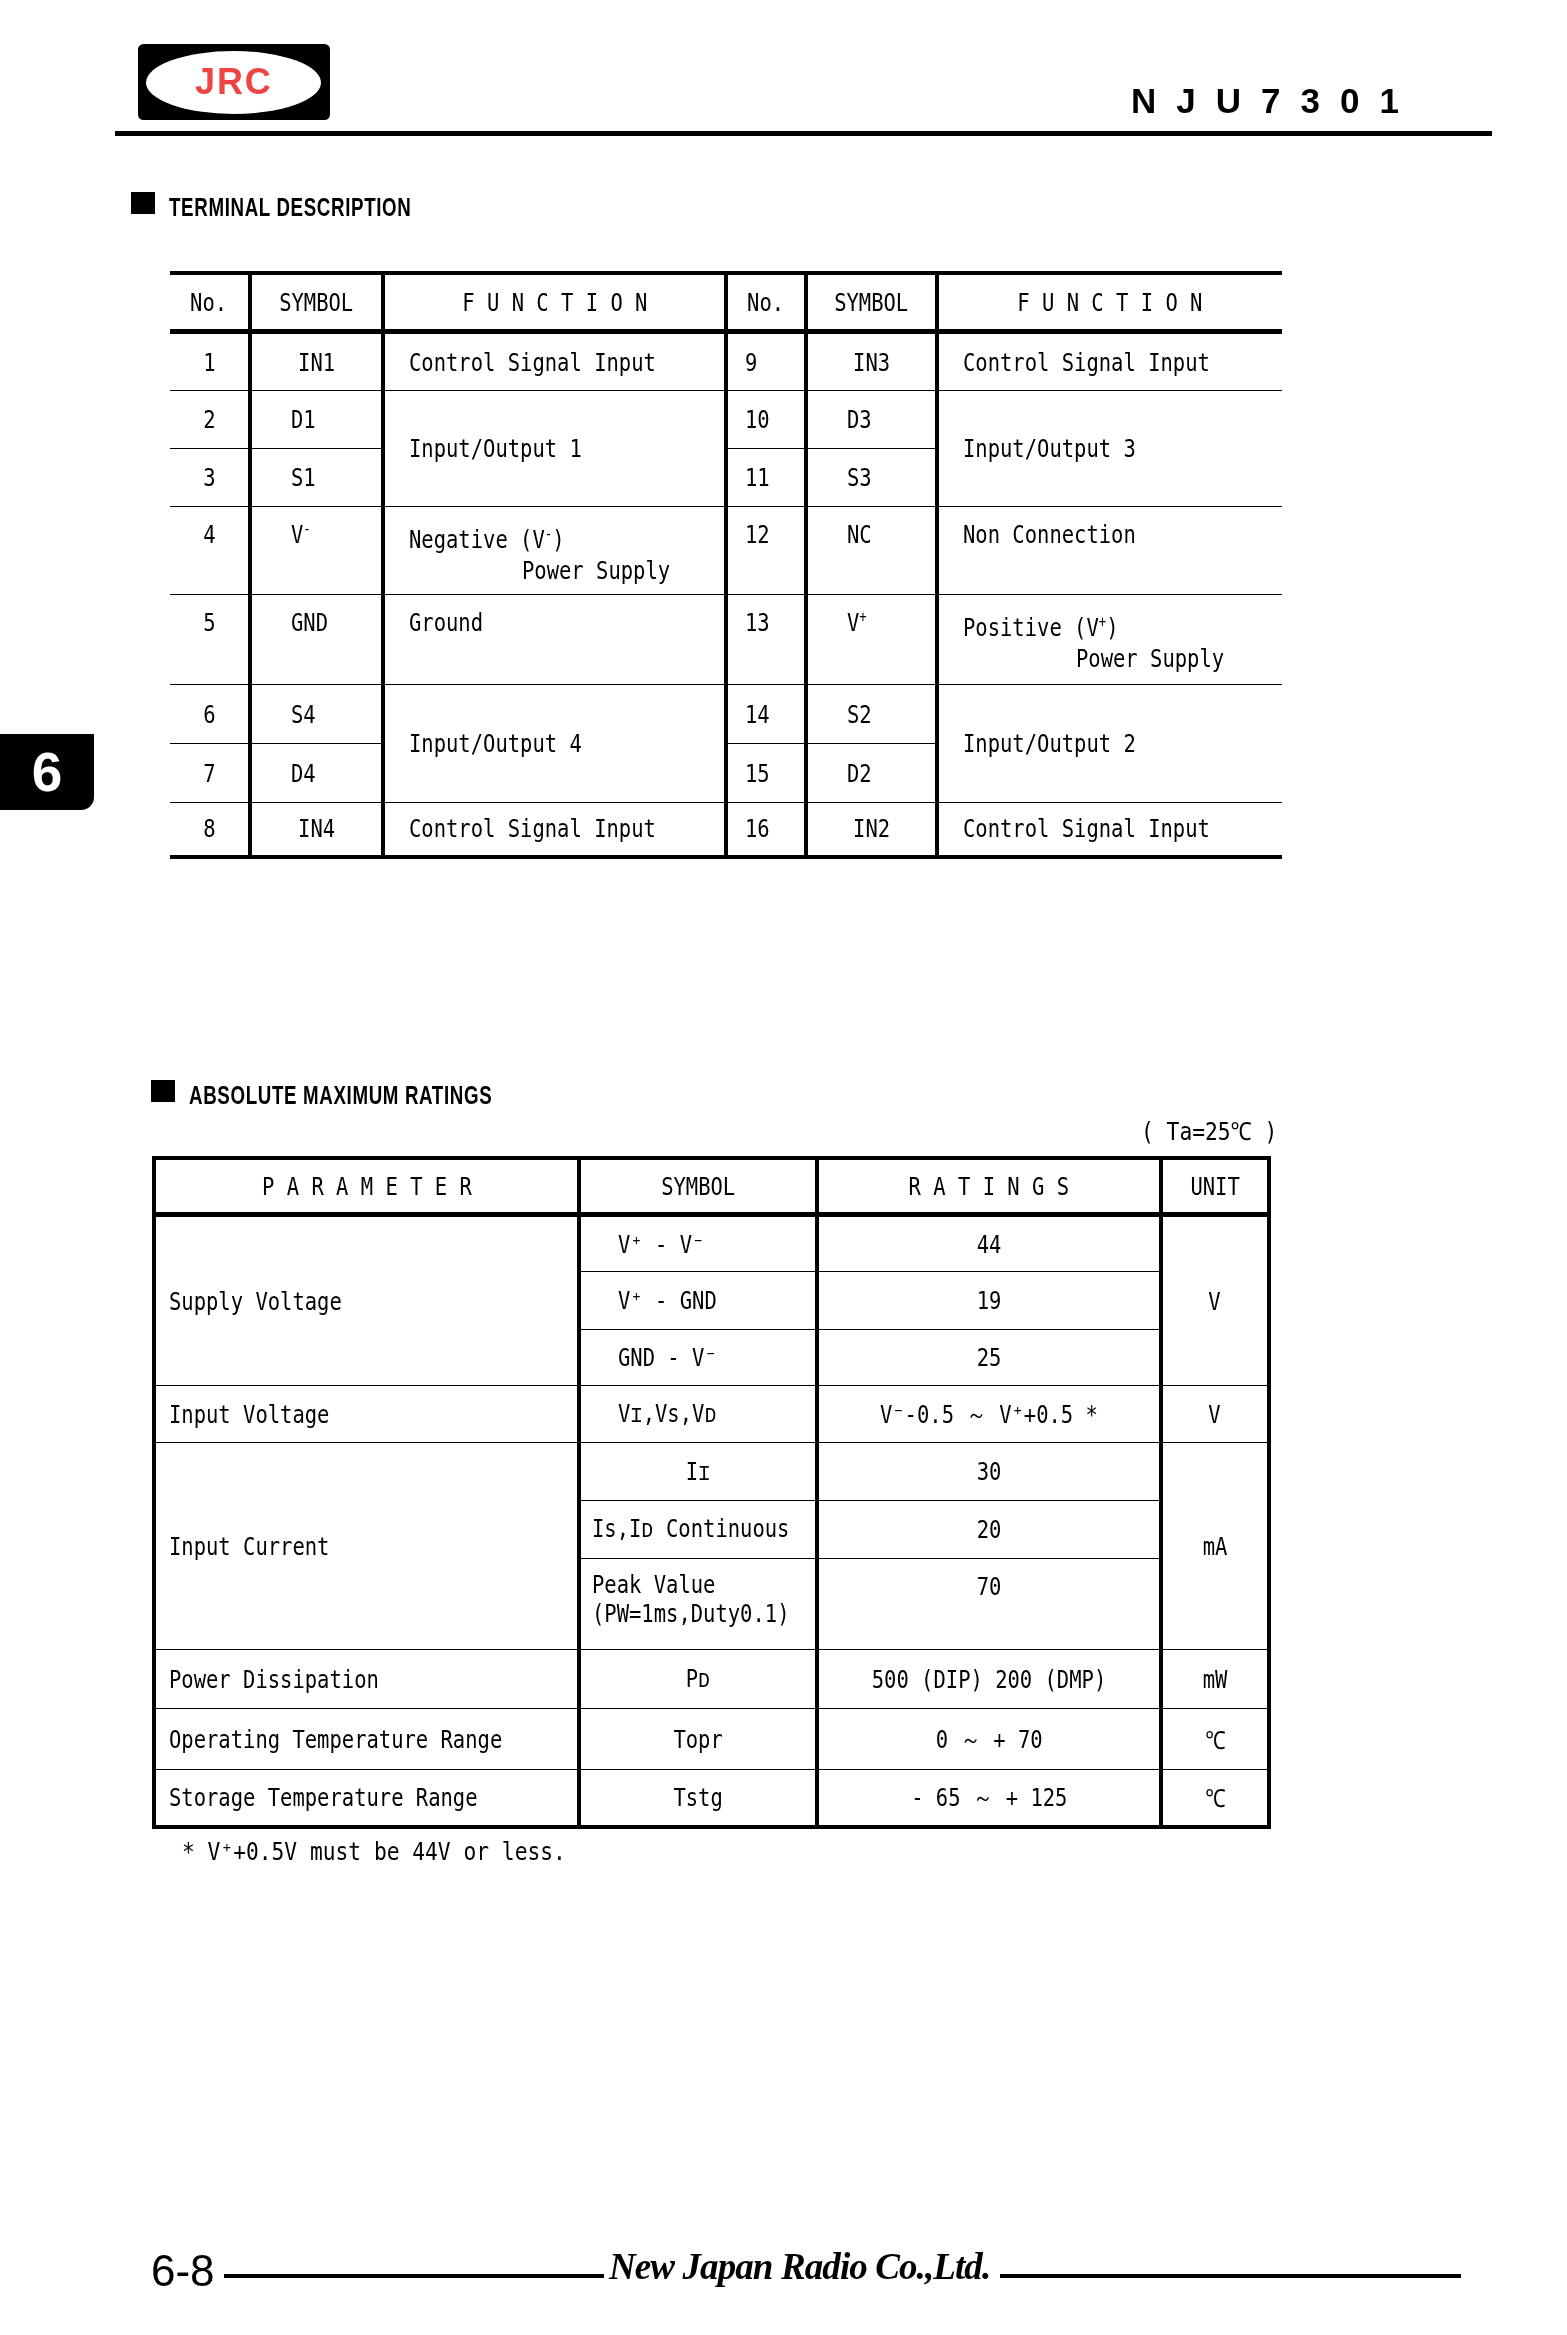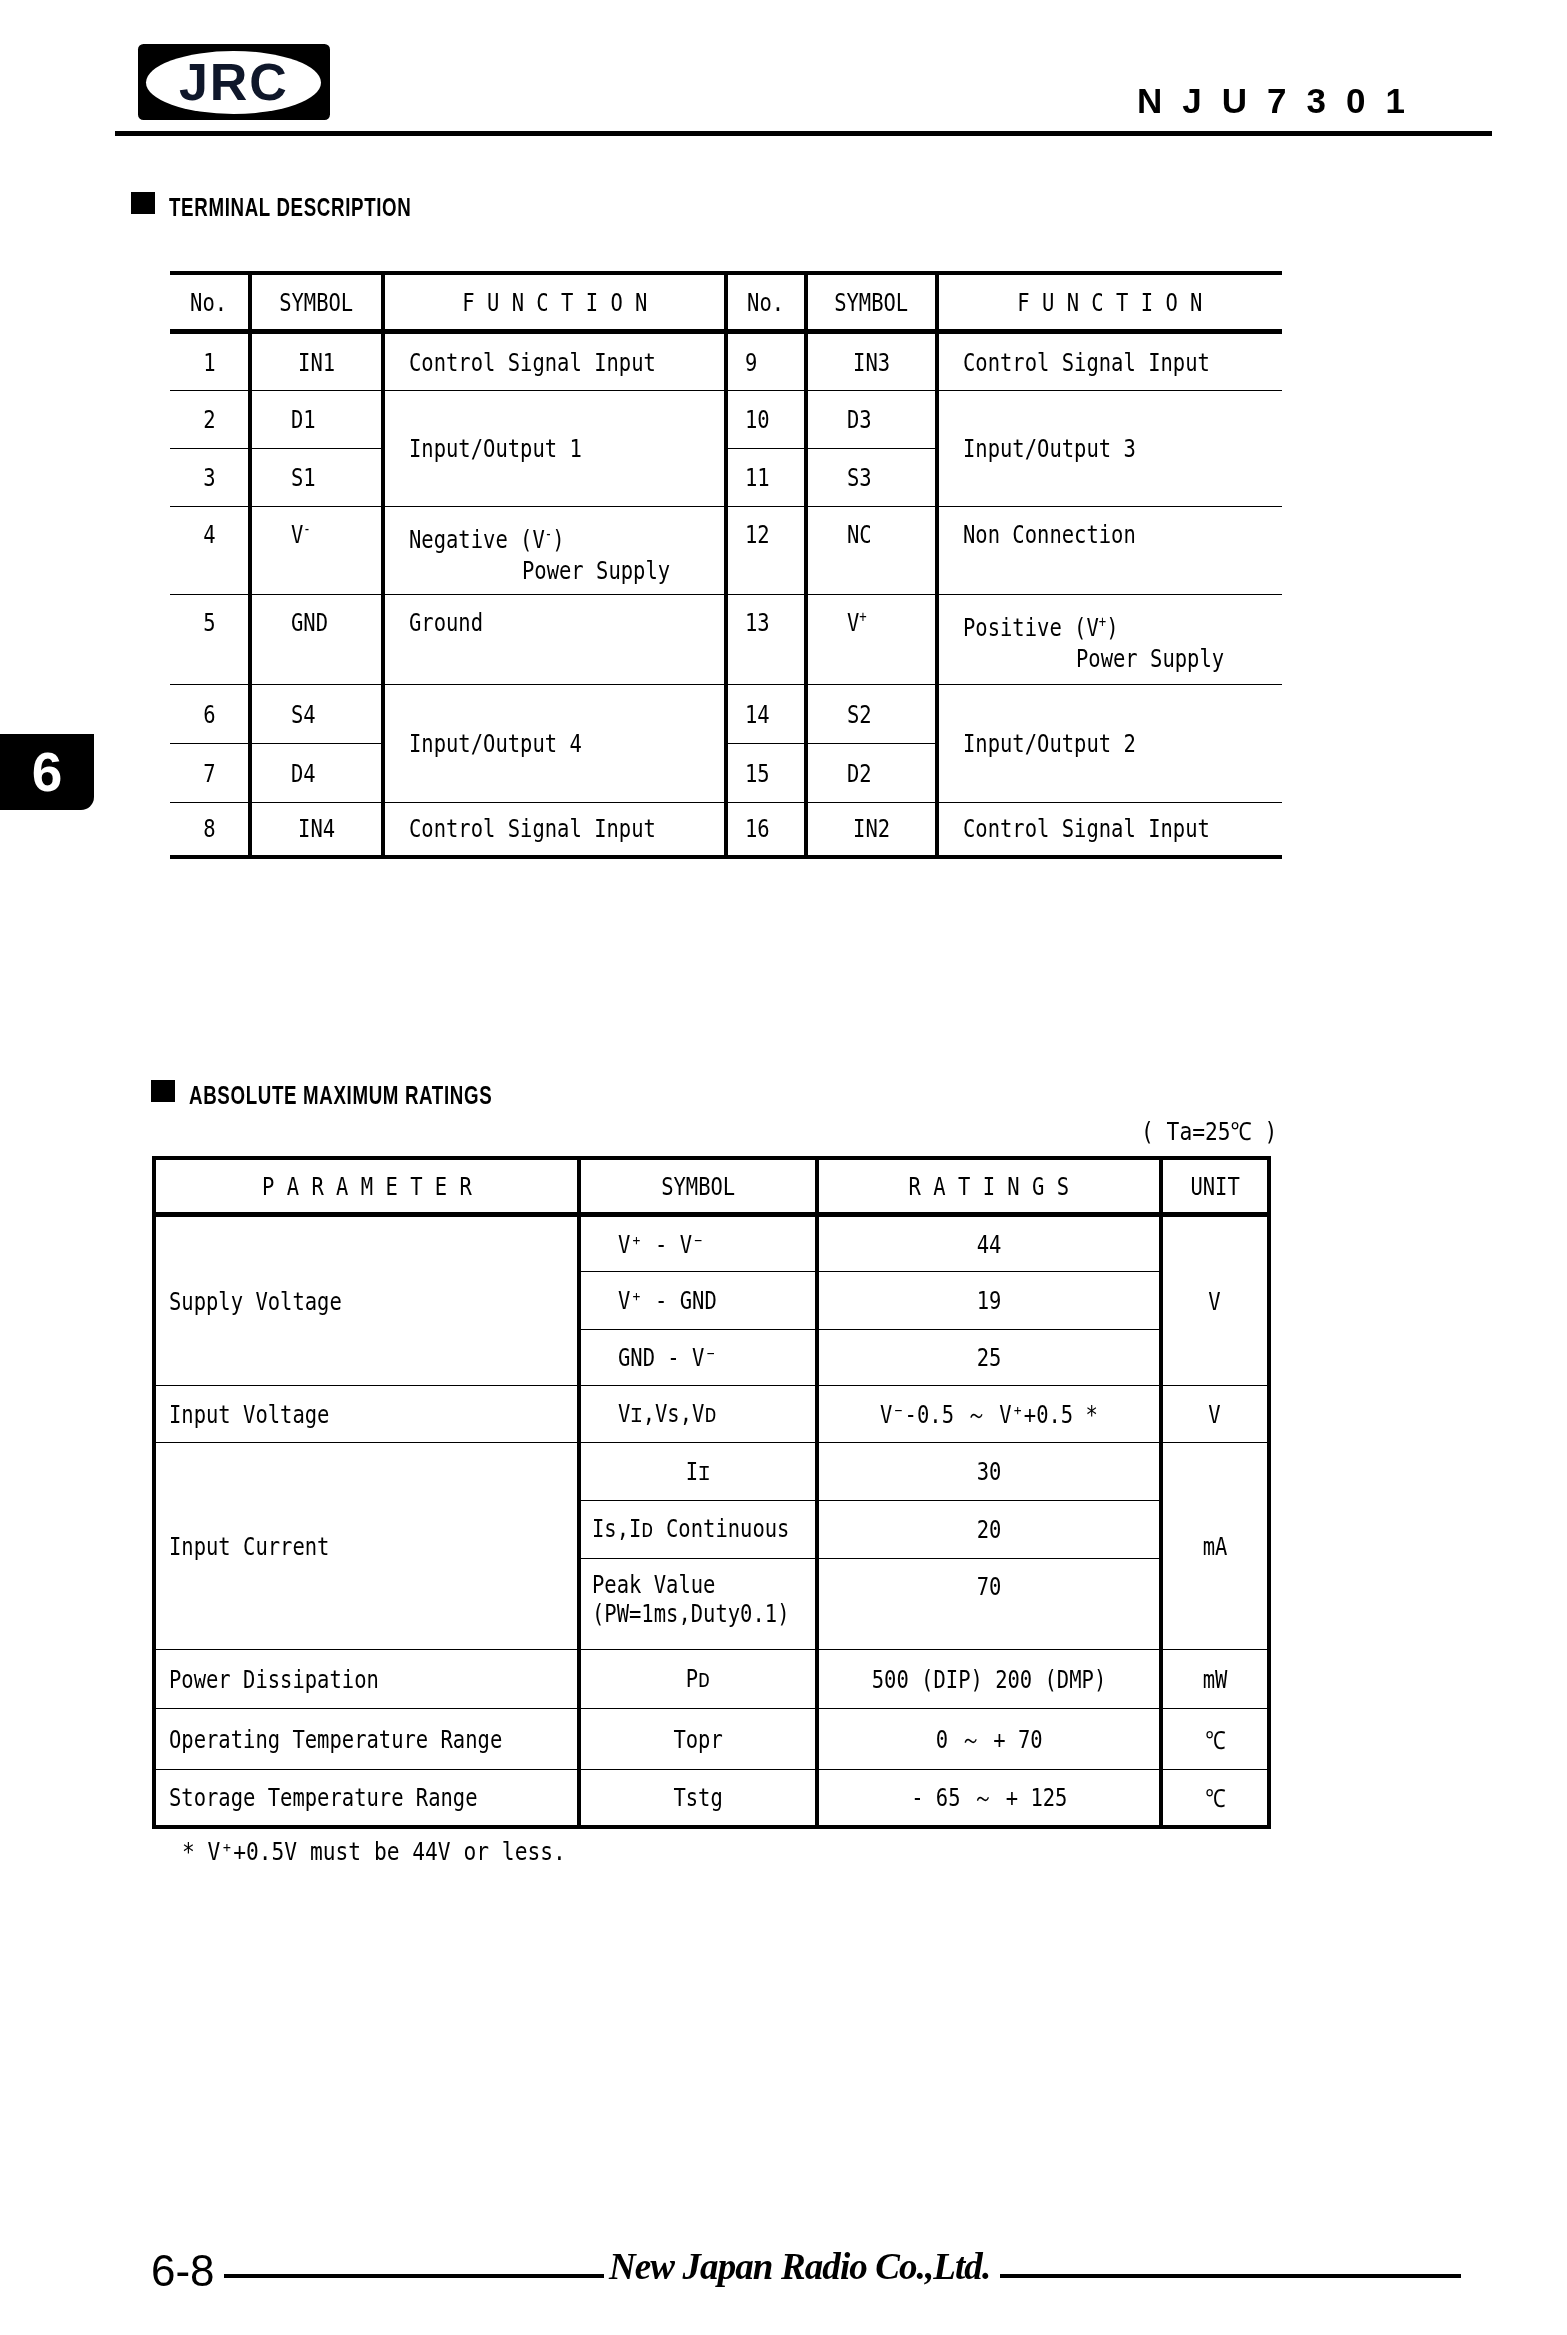--- a/index.html
+++ b/index.html
@@ -2,23 +2,23 @@
 <html style="font-size:14.8px"><head>
 <meta charset="utf-8">
 <style>
   html, body { margin: 0; padding: 0; background: #ffffff; }
   body { width: 1567px; height: 2336px; position: relative; overflow: hidden;
          font-family: "DejaVu Sans Mono", "Liberation Mono", monospace; color: #000; }
   .abs { position: absolute; }
   .logo { left: 138px; top: 44px; width: 192px; height: 76px; background: #000; border-radius: 5.5px; }
   .logo .oval { position: absolute; left: 8.3px; top: 6.5px; width: 175px; height: 63px; background: #fff; border-radius: 50%;
                 display: flex; align-items: center; justify-content: center; }
-  .logo .oval span { font-family: "Liberation Sans", sans-serif; font-weight: bold; font-size: 52px; letter-spacing: 1.8px; color: #0f172a; }
+  .logo .oval span { font-family: "Liberation Sans", sans-serif; font-weight: bold; font-size: 36px; letter-spacing: 1.8px; color: #ef4444; }
   .doc-title { left: 1131px; top: 81px; width: 341px; font-family: "Liberation Sans", sans-serif; font-weight: bold;
-               font-size: 35px; letter-spacing: 20px; white-space: nowrap; margin-left: 6px; }
+               font-size: 35px; letter-spacing: 20px; white-space: nowrap; }
   .header-rule { left: 115px; top: 131px; width: 1377px; height: 4.6px; background: #000; }
   .section-head { display: flex; white-space: nowrap; }
   .section-head .sq { width: 24px; height: 22px; background: #000; margin-right: 14px; }
   .section-head .txt { font-family: "Liberation Sans Narrow", "Liberation Sans", sans-serif; font-weight: bold;
                        font-size: 26px; transform: scaleX(0.72); transform-origin: left center; letter-spacing: 0.9px; }
   .tab6 { left: 0; top: 734px; width: 94px; height: 76px; background: #000; border-bottom-right-radius: 13px;
           display: flex; align-items: center; justify-content: center; }
   .tab6 span { color: #fff; font-family: "Liberation Sans", sans-serif; font-weight: bold; font-size: 55px; }
   table.grid { position: absolute; border-collapse: collapse; table-layout: fixed; }
   table.grid td, table.grid th { padding: 0; font-weight: normal; vertical-align: middle; overflow: hidden; }

